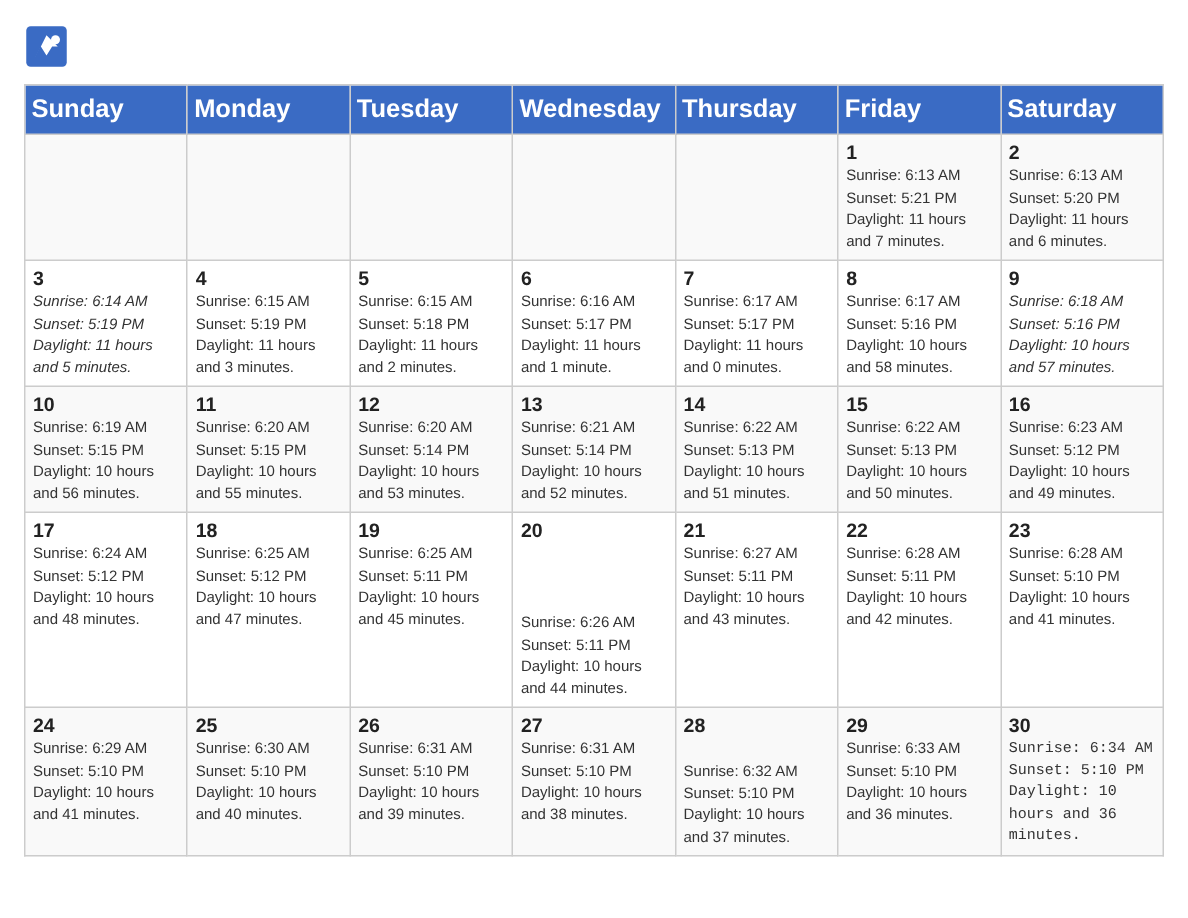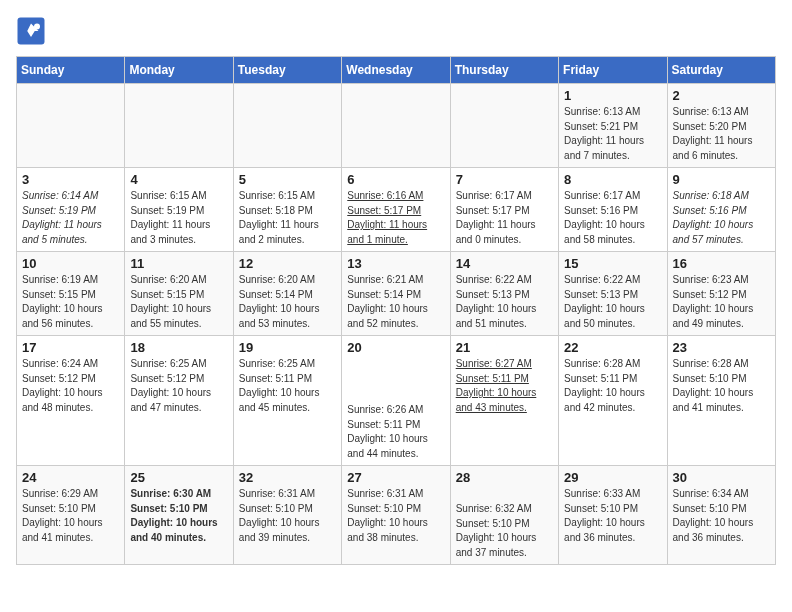--- a/index.html
+++ b/index.html
@@ -46,21 +46,21 @@
       font-size: 14px;
       color: #555;
     }
     .calendar {
       width: 100%;
       border-collapse: collapse;
     }
     .calendar thead tr th {
       background-color: #3a6bc4;
       color: #fff;
-      font-size: 12px;
+      font-size: 17px;
       font-weight: bold;
       padding: 6px 4px;
       border: 1px solid #ccc;
       text-align: left;
     }
     .calendar tbody tr td {
       border: 1px solid #ccc;
       vertical-align: top;
       padding: 4px 5px;
       font-size: 10.5px;
@@ -157,21 +157,21 @@
 Daylight: 11 hours and 3 minutes.</div>
         </td>
         <td>
           <span class="day-num">5</span>
           <div class="day-info" style="white-space: pre-line;">Sunrise: 6:15 AM
 Sunset: 5:18 PM
 Daylight: 11 hours and 2 minutes.</div>
         </td>
         <td>
           <span class="day-num">6</span>
-          <div class="day-info" style="white-space: pre-line; text-decoration: underline;">Sunrise: 6:16 AM
+          <div class="day-info" style="white-space: pre-line;">Sunrise: 6:16 AM
 Sunset: 5:17 PM
 Daylight: 11 hours and 1 minute.</div>
         </td>
         <td>
           <span class="day-num">7</span>
           <div class="day-info" style="white-space: pre-line;">Sunrise: 6:17 AM
 Sunset: 5:17 PM
 Daylight: 11 hours and 0 minutes.</div>
         </td>
         <td>
@@ -251,21 +251,21 @@
 Daylight: 10 hours and 45 minutes.</div>
         </td>
         <td>
           <span class="day-num">20</span>
           <div class="day-info" style="white-space: pre-line; margin-top: 48px;">Sunrise: 6:26 AM
 Sunset: 5:11 PM
 Daylight: 10 hours and 44 minutes.</div>
         </td>
         <td>
           <span class="day-num">21</span>
-          <div class="day-info" style="white-space: pre-line; text-decoration: underline;">Sunrise: 6:27 AM
+          <div class="day-info" style="white-space: pre-line;">Sunrise: 6:27 AM
 Sunset: 5:11 PM
 Daylight: 10 hours and 43 minutes.</div>
         </td>
         <td>
           <span class="day-num">22</span>
           <div class="day-info" style="white-space: pre-line;">Sunrise: 6:28 AM
 Sunset: 5:11 PM
 Daylight: 10 hours and 42 minutes.</div>
         </td>
         <td>
@@ -277,26 +277,26 @@
       </tr>
       <tr>
         <td>
           <span class="day-num">24</span>
           <div class="day-info" style="white-space: pre-line;">Sunrise: 6:29 AM
 Sunset: 5:10 PM
 Daylight: 10 hours and 41 minutes.</div>
         </td>
         <td>
           <span class="day-num">25</span>
-          <div class="day-info" style="white-space: pre-line; font-weight: bold;">Sunrise: 6:30 AM
+          <div class="day-info" style="white-space: pre-line;">Sunrise: 6:30 AM
 Sunset: 5:10 PM
 Daylight: 10 hours and 40 minutes.</div>
         </td>
         <td>
-          <span class="day-num">32</span>
+          <span class="day-num">26</span>
           <div class="day-info" style="white-space: pre-line;">Sunrise: 6:31 AM
 Sunset: 5:10 PM
 Daylight: 10 hours and 39 minutes.</div>
         </td>
         <td>
           <span class="day-num">27</span>
           <div class="day-info" style="white-space: pre-line;">Sunrise: 6:31 AM
 Sunset: 5:10 PM
 Daylight: 10 hours and 38 minutes.</div>
         </td>
@@ -307,19 +307,19 @@
 Daylight: 10 hours and 37 minutes.</div>
         </td>
         <td>
           <span class="day-num">29</span>
           <div class="day-info" style="white-space: pre-line;">Sunrise: 6:33 AM
 Sunset: 5:10 PM
 Daylight: 10 hours and 36 minutes.</div>
         </td>
         <td>
           <span class="day-num">30</span>
-          <div class="day-info" style="white-space: pre-line;">Sunrise: 6:34 AM
+          <div class="day-info" style="white-space: pre-line; font-family: Liberation Mono, monospace;">Sunrise: 6:34 AM
 Sunset: 5:10 PM
 Daylight: 10 hours and 36 minutes.</div>
         </td>
       </tr>
     </tbody>
 </table>
 
 </body></html>

